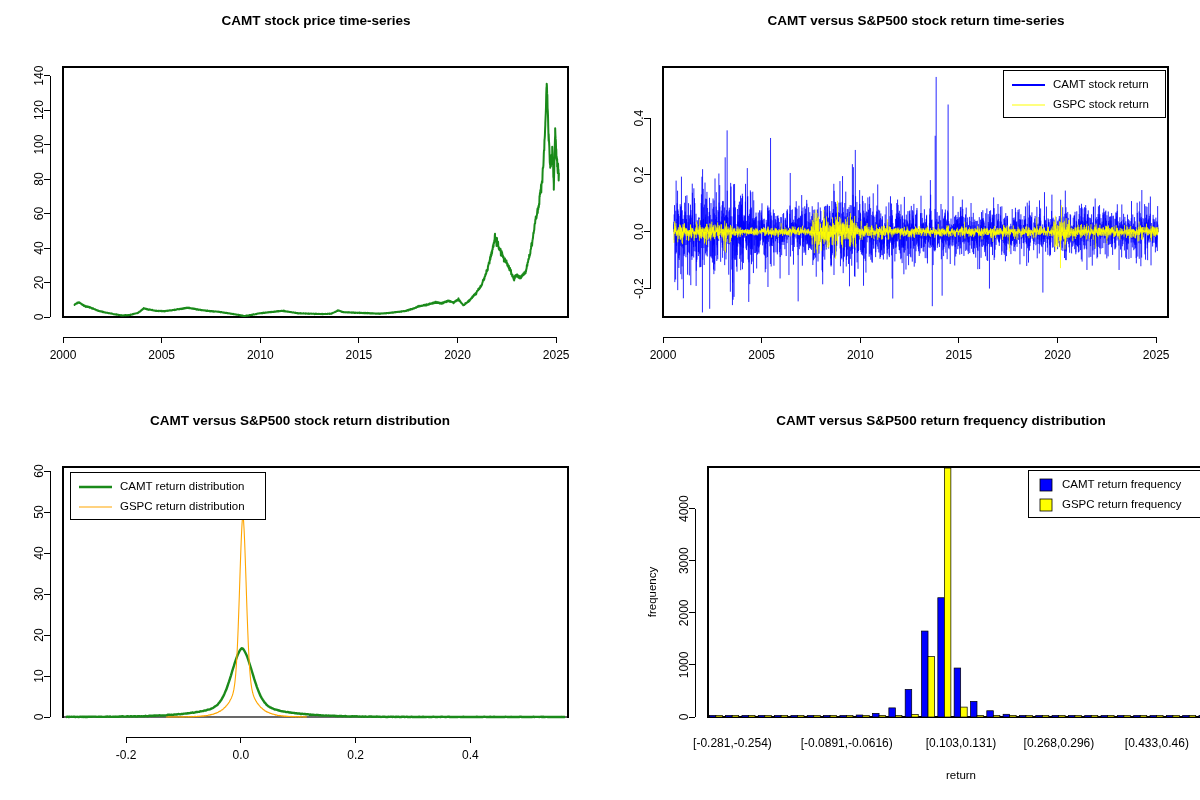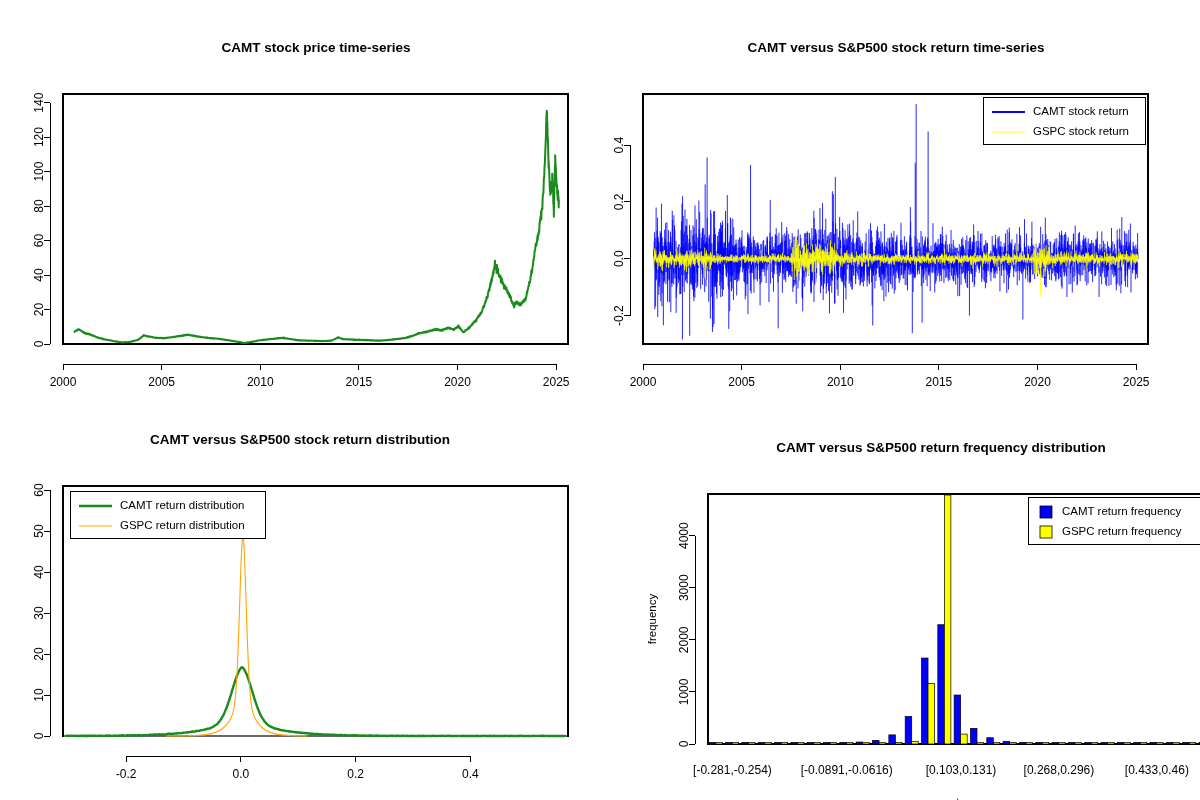--- a/index.html
+++ b/index.html
@@ -17,25 +17,24 @@
   #figure {
     position: relative;
     width: 1200px;
     height: 800px;
     background: #ffffff;
   }
   .panel {
     position: absolute;
     width: 600px;
     height: 400px;
-    margin-top: 27px;
   }
   #panel-price      { left: 0px;   top: 0px; }
-  #panel-returns    { left: 580px; top: 0px; }
-  #panel-density    { left: 0px;   top: 392px; }
+  #panel-returns    { left: 600px; top: 0px; }
+  #panel-density    { left: 0px;   top: 400px; }
   #panel-histogram  { left: 636px; top: 400px; }
   .panel svg {
     display: block;
     width: 600px;
     height: 400px;
   }
   .panel-title {
     font-family: "Liberation Sans", sans-serif;
     font-size: 13.5px;
     font-weight: bold;

